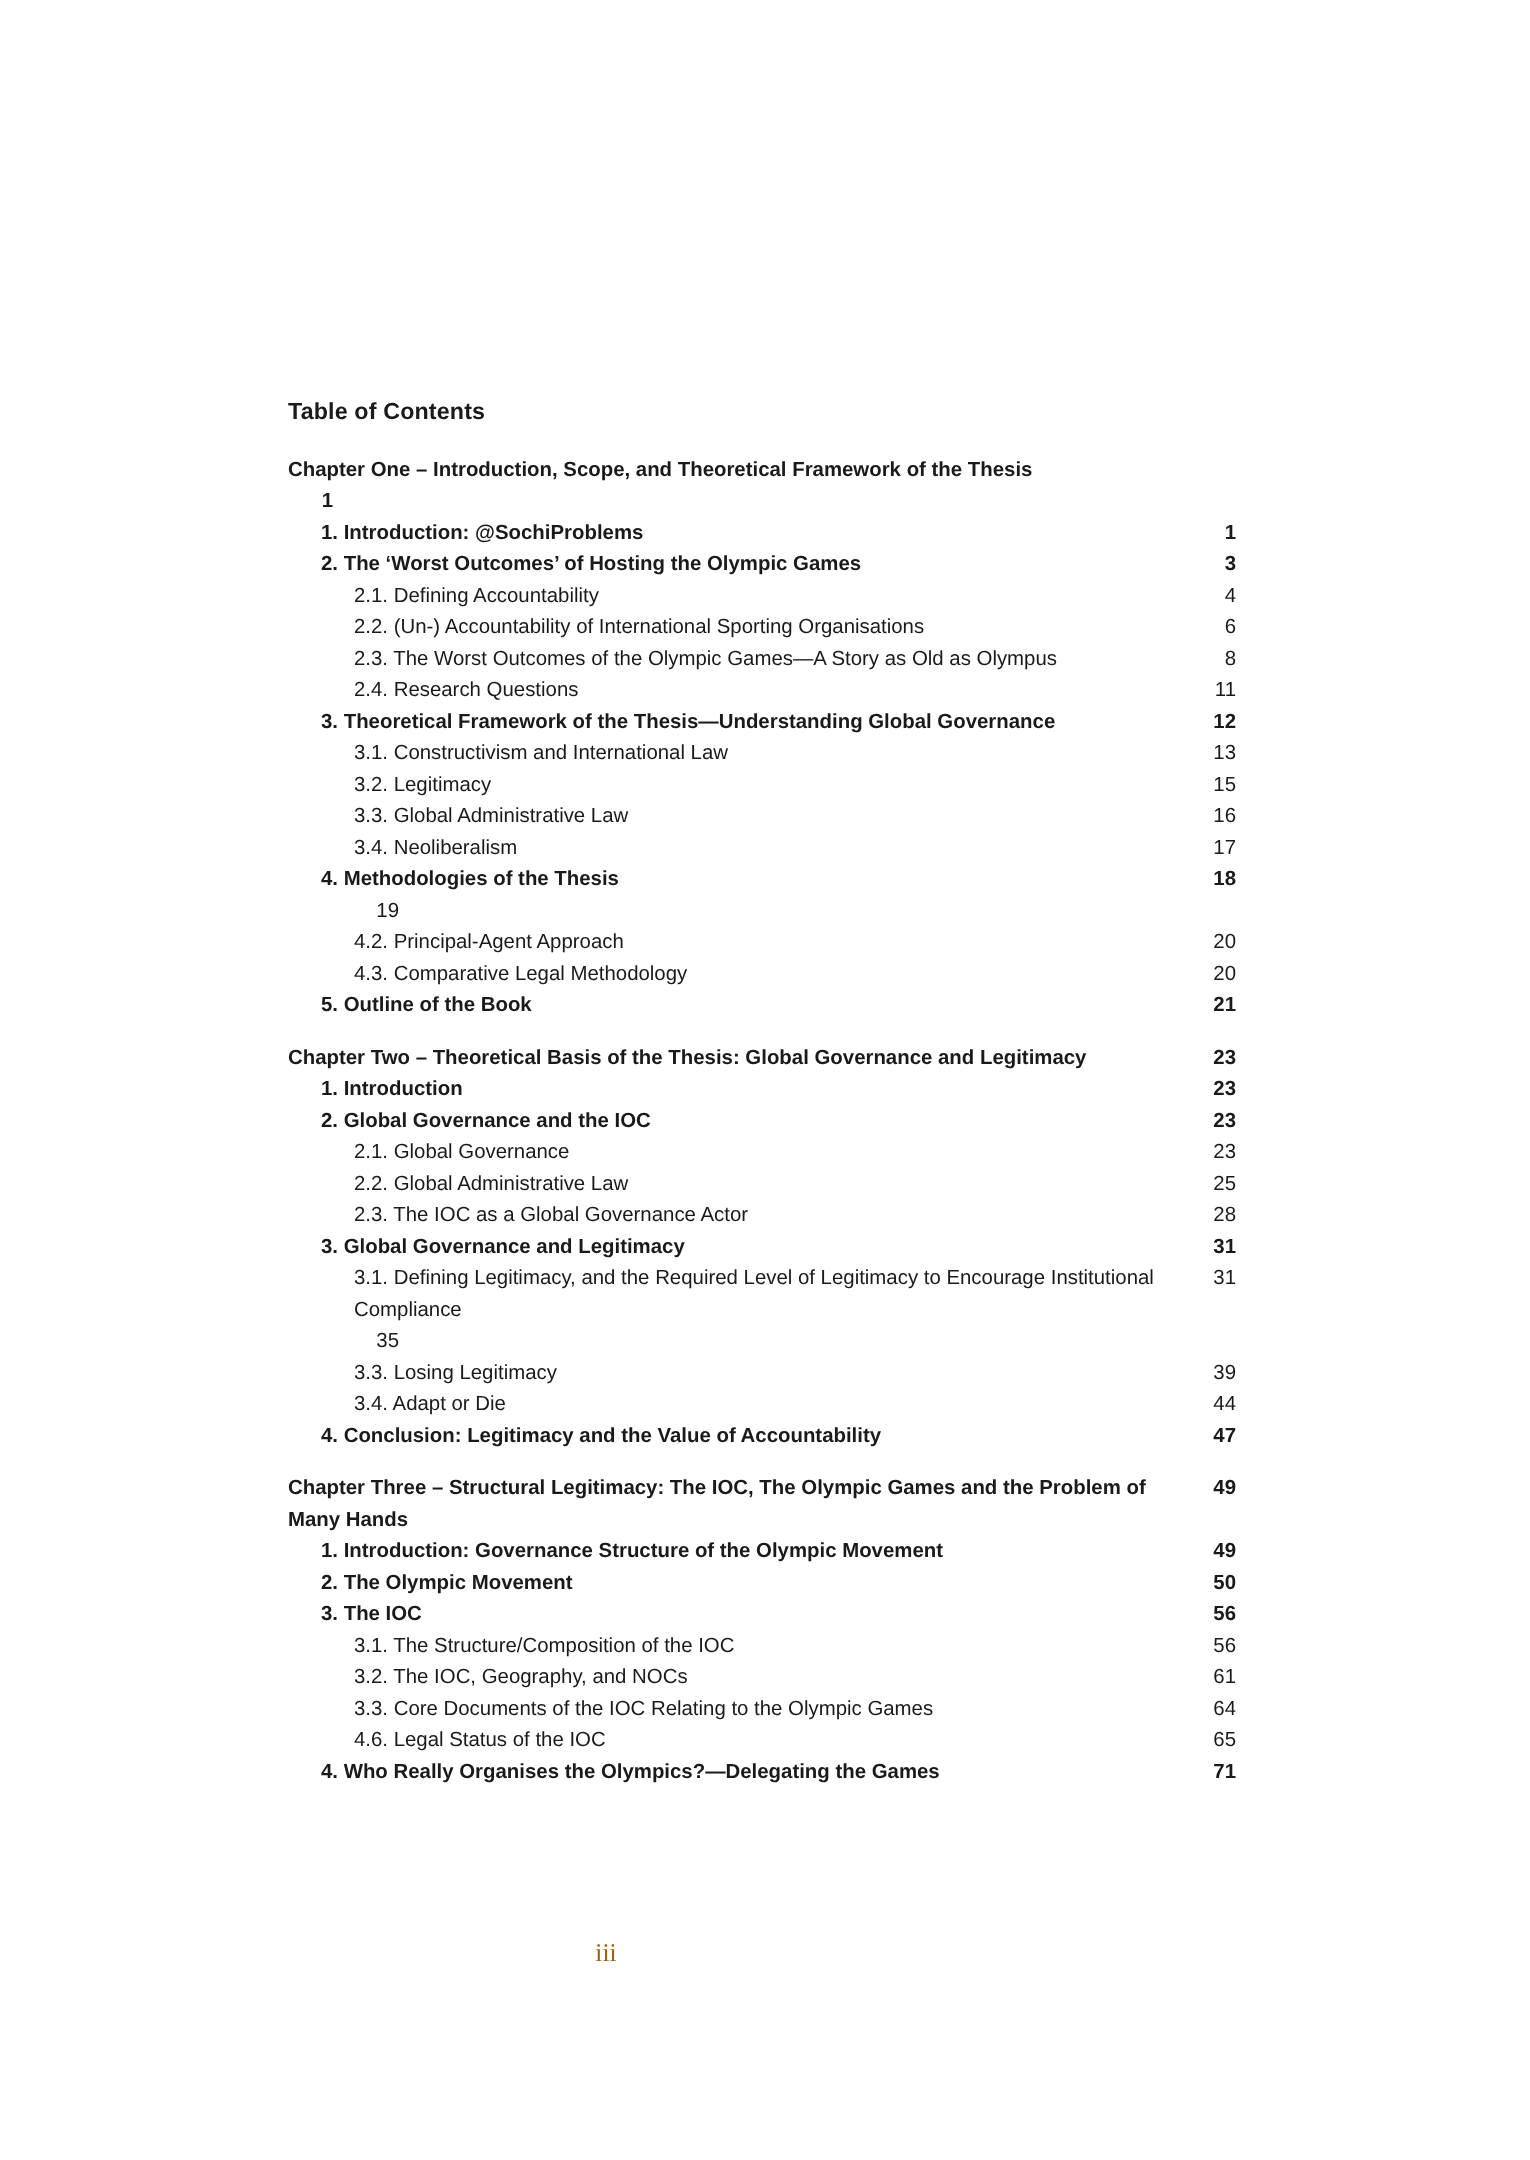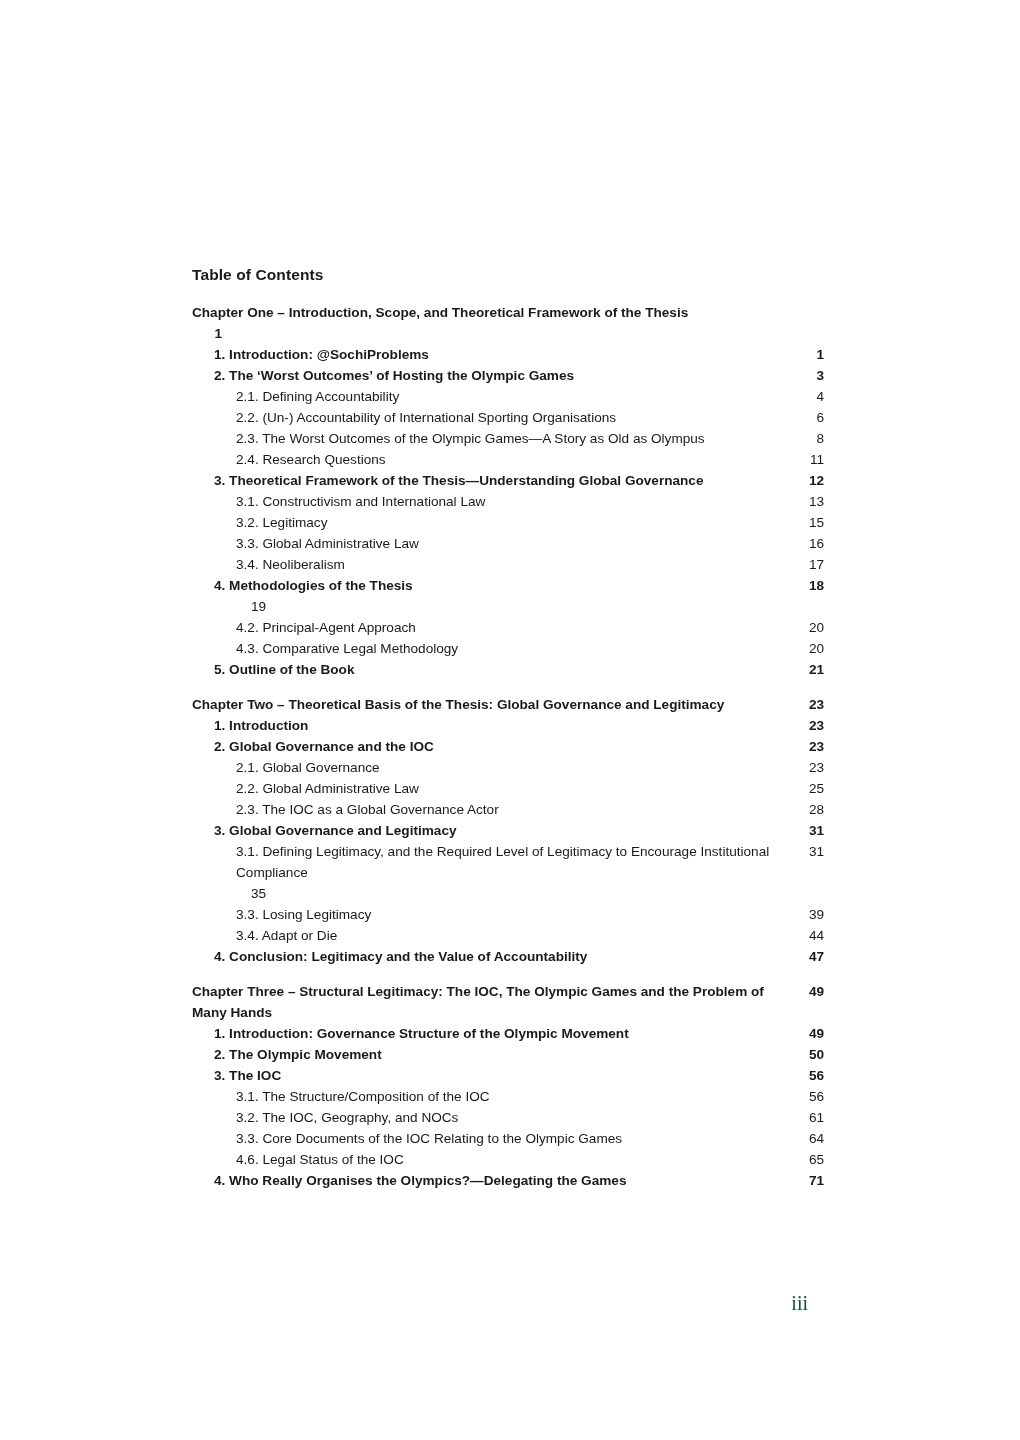--- a/index.html
+++ b/index.html
@@ -61,24 +61,24 @@
   }
   .lvl-2 {
     font-weight: normal;
     padding-left: 44px;
   }
   .folio {
     position: absolute;
     left: 0;
     right: 0;
     top: 1292px;
-    text-align: right;
-    font-size: 20px;
+    text-align: center;
+    font-size: 17px;
     font-family: "Liberation Serif", serif;
-    color: #14532d;
+    color: #a16207;
   }
 </style>
 </head>
 <body>
 
 <div class="page">
   <div class="content">
     <div class="toc-title">Table of Contents</div>
     <div class="toc-list" id="toc-list">
         <div class="entry lvl-chapter first">

